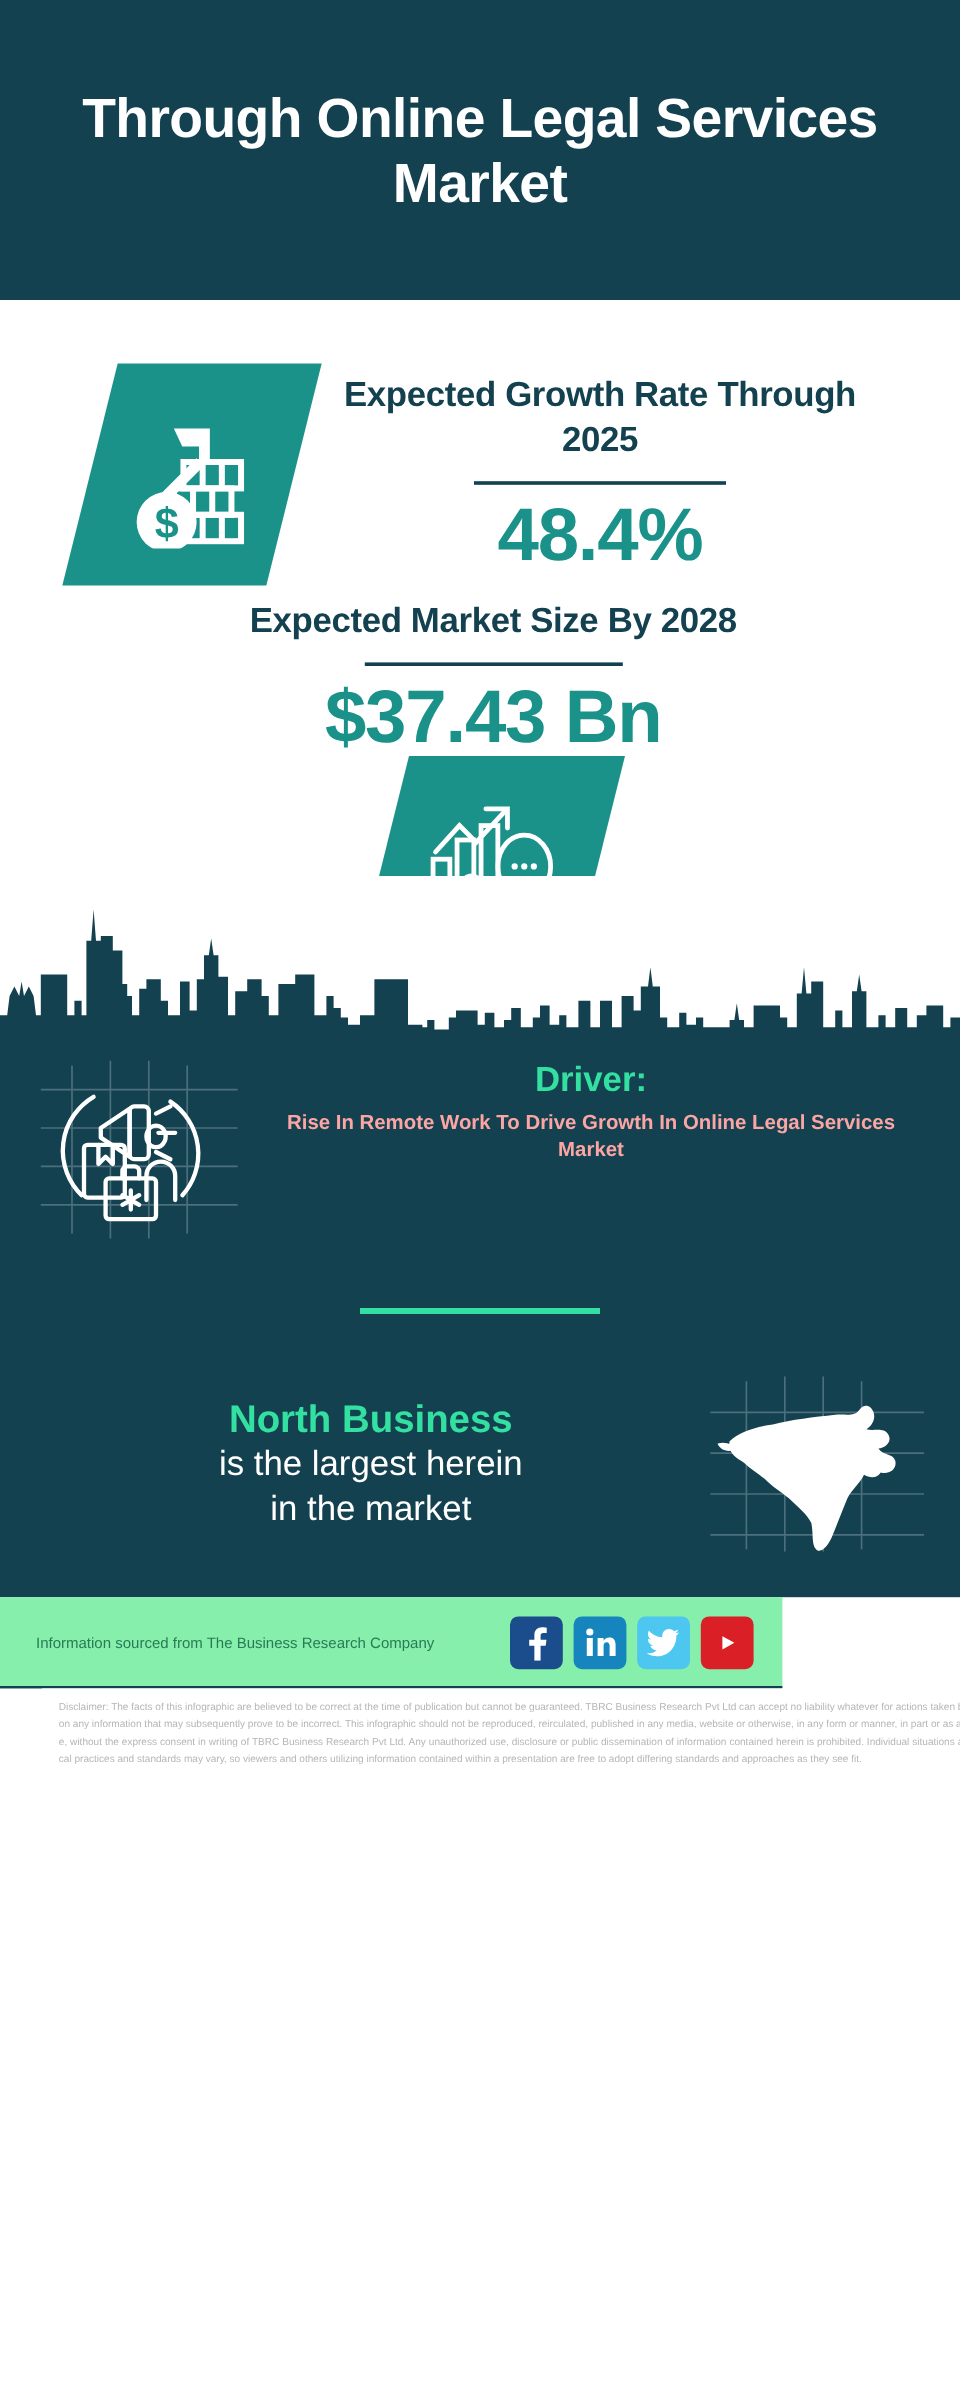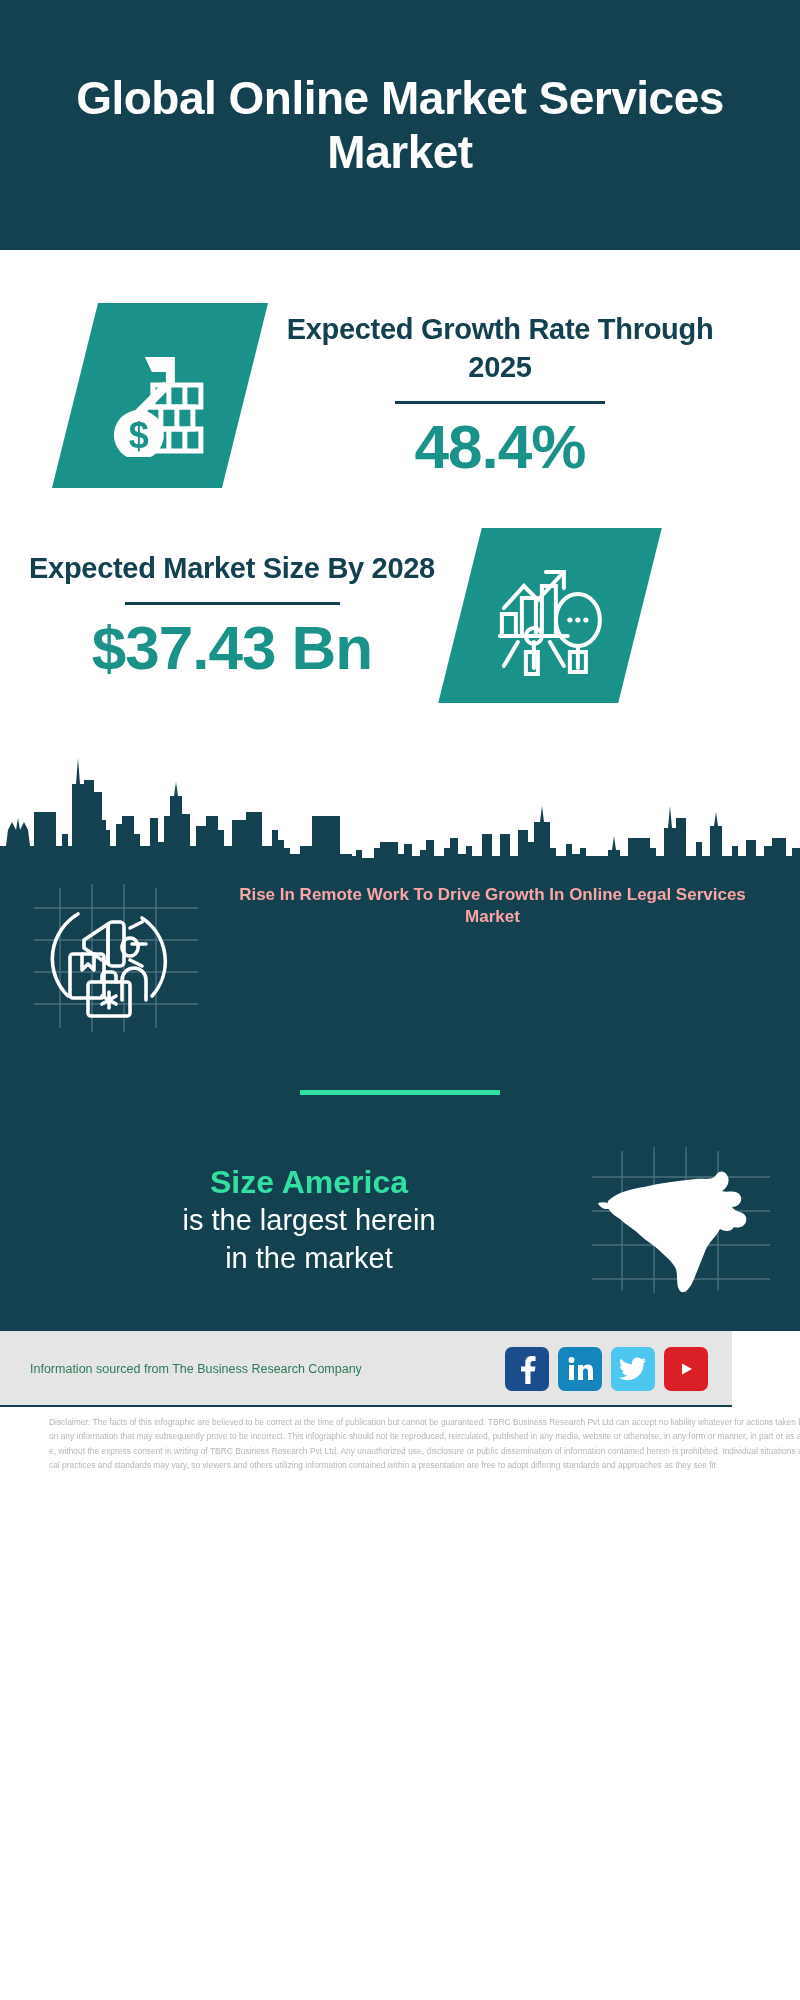--- a/index.html
+++ b/index.html
@@ -36,21 +36,21 @@
     background: #ffffff;
     position: relative;
   }
 
   .stat-row {
     display: flex;
     align-items: center;
     width: 800px;
   }
   .stat-row.row1 { height: 250px; padding-top: 40px; }
-  .stat-row.row2 { height: 230px; }
+  .stat-row.row2 { height: 230px; flex-direction: column; }
 
   .parallelogram {
     background: #1b9289;
     transform: skewX(-14deg);
     display: flex;
     align-items: center;
     justify-content: center;
     flex: none;
   }
   .parallelogram .inner { transform: skewX(14deg); display:flex; align-items:center; justify-content:center; }
@@ -144,22 +144,22 @@
   .region-sub {
     color: #ffffff;
     font-size: 29px;
     line-height: 1.3;
   }
   .region-map { flex: none; width: 190px; height: 150px; }
   .region-map svg { width: 190px; height: 150px; }
 
   
   .footer {
-    width: 732px;
-    background: #e5e5e5;
+    width: 652px;
+    background: #86efac;
     display: flex;
     align-items: center;
     padding: 16px 24px 14px 30px;
     border-bottom: 2px solid #14414f;
   }
   .footer-text { flex: 1; }
   .footer-text div {
     color: #2b7a56;
     font-size: 12.5px;
     line-height: 1.65;
@@ -186,21 +186,21 @@
     text-align: justify;
     background: #ffffff;
     word-break: break-all;
     margin-left: 35px;
   }
 </style>
 </head>
 <body>
 
 <div class="header">
-  <div class="header-title">Global Online Market Services Market</div>
+  <div class="header-title">Through Online Legal Services Market</div>
 </div>
 
 <div class="white-zone">
 
   <div class="stat-row row1">
     <div class="parallelogram p1">
       <div class="inner">
         <svg width="118" height="122" viewBox="0 0 118 122">
 
           <path d="M20 96 L66 50" stroke="#ffffff" stroke-width="9" fill="none"></path>
@@ -312,29 +312,30 @@
           <path d="M104 78 a8 9 0 1 1 0.1 0"></path>
           <path d="M96 122 L96 102 a12 12 0 0 1 24 0 L120 122"></path>
 
           <rect x="62" y="104" width="42" height="34" rx="3"></rect>
           <path d="M76 104 L76 98 a4 4 0 0 1 4 -4 L86 94 a4 4 0 0 1 4 4 L90 104"></path>
           <path d="M83 114 L83 130 M76 118 L90 126 M90 118 L76 126"></path>
         </g>
       </svg>
     </div>
     <div class="driver-text">
+      <div class="driver-heading">Driver:</div>
       <div class="driver-body">Rise In Remote Work To Drive Growth In Online Legal Services Market</div>
     </div>
   </div>
 
   <div class="green-divider"></div>
 
   <div class="region-row">
     <div class="region-text">
-      <div class="region-name">Size America</div>
+      <div class="region-name">North Business</div>
       <div class="region-sub">is the largest herein</div>
       <div class="region-sub">in the market</div>
     </div>
     <div class="region-map">
       <svg viewBox="0 0 190 150">
         <g stroke="#4b6f7d" stroke-width="1.4" fill="none">
           <path d="M36 6 L36 146 M68 2 L68 148 M100 2 L100 148 M132 6 L132 146"></path>
           <path d="M6 32 L184 32 M6 66 L184 66 M6 100 L184 100 M6 134 L184 134"></path>
         </g>
         <path fill="#ffffff" d="M22 56 C30 48 44 44 58 42 C74 38 92 36 110 34 C118 33 126 36 130 30

